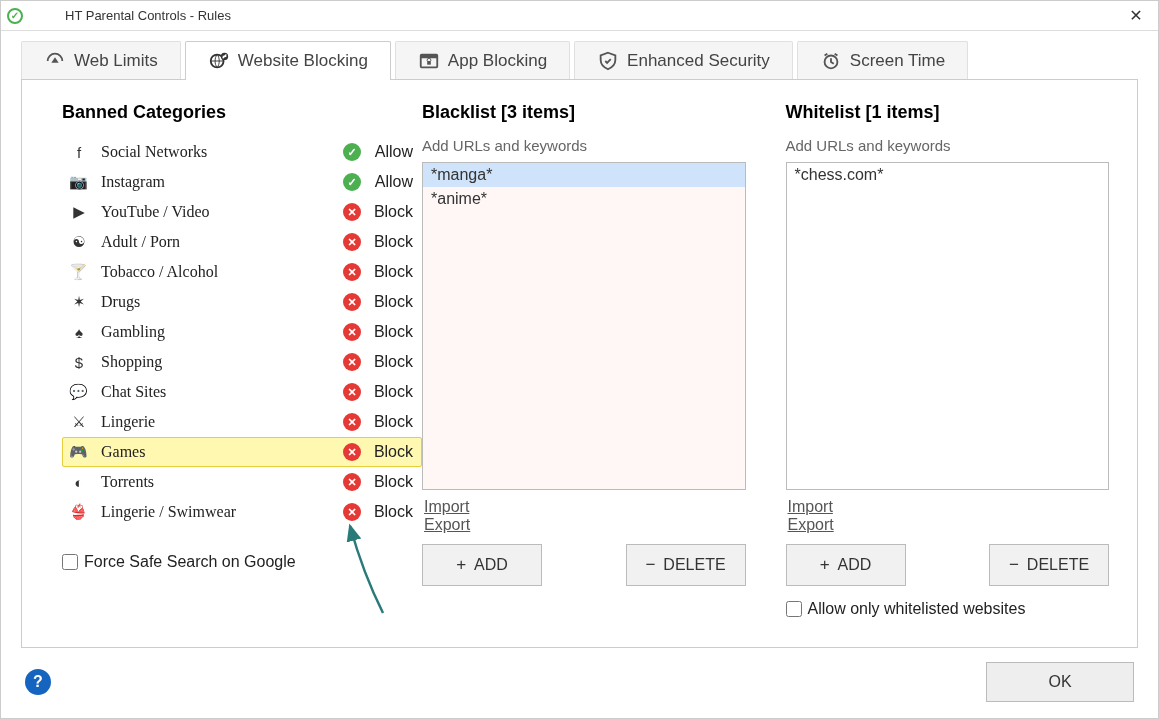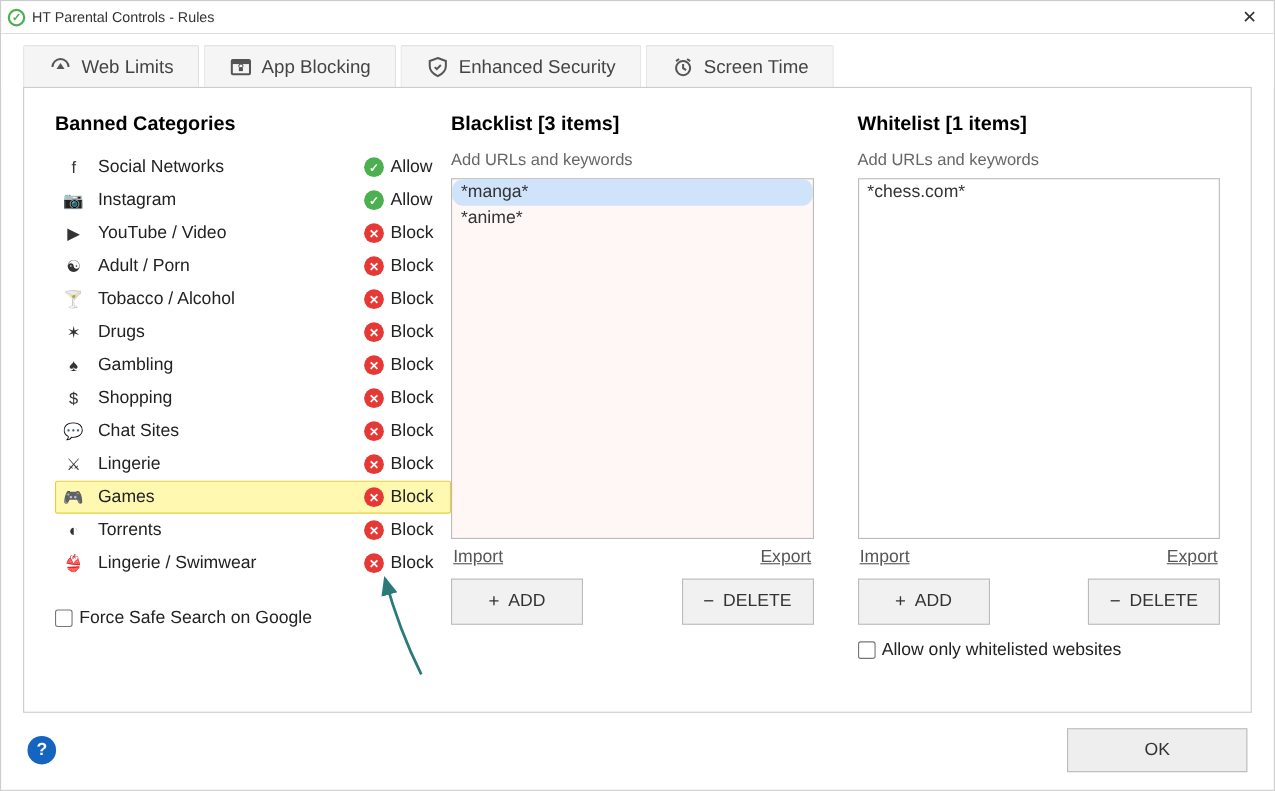--- a/index.html
+++ b/index.html
@@ -21,21 +21,21 @@
   align-items: center;
   border-bottom: 1px solid #ddd;
   padding: 0 2px 0 6px;
   font-size: 13px;
 }
 .title-bar .app-icon {
   width: 16px; height:16px; border:2px solid #4caf50;border-radius:50%;
   display:inline-flex;align-items:center;justify-content:center;margin-right:6px;
   font-size:10px;color:#4caf50;font-weight:bold;
 }
-.title-bar .title { flex:1; color:#333; }
+.title-bar .title { flex:1; color:#333;margin-left:36px; }
 .title-bar .close {
   width:40px;text-align:center;font-size:16px;cursor:pointer;
 }
 .tabs-row {
   display:flex; padding: 10px 20px 0 20px; background:#fff;
 }
 .tab {
   border:1px solid #ccc;
   border-bottom:none;
   padding: 8px 22px;
@@ -47,21 +47,21 @@
   border-radius: 2px 2px 0 0;
 }
 .tab .ticon { width:22px;height:22px;display:inline-flex;align-items:center;justify-content:center;}
 .tab.active { background:#fff; position:relative; z-index:2;}
 .tab.inactive {border-color:#e0e0e0;}
 .tab-body-border {
   flex:1;
   border:1px solid #ccc;
   margin: 0 20px 14px 20px;
   margin-top:-1px;
-  padding: 22px 28px 18px 28px;
+  padding: 22px 28px 18px 40px;
   display:flex;
   flex-direction:column;
 }
 .content-columns { flex:1; display:flex; gap: 0; }
 .col-categories { width: 360px; }
 .col-list { flex:1; padding-left:0; }
 .col-list + .col-list { margin-left: 40px; }
 h3.panel-title { font-size:18px;font-weight:bold;color:#000;margin-bottom:14px;}
 .sub-label { font-size:15px; color:#666; margin-bottom:8px;}
 .cat-list { }
@@ -71,40 +71,40 @@
   border:1px solid transparent;
   border-radius:2px;
   cursor:pointer;
   font-size:16px;
 }
 .cat-row.highlight {
   background:#fff8b0;
   border:1px solid #e6cf3a;
 }
 .cat-row .cicon { width:24px;text-align:center;color:#333;font-size:15px;}
-.cat-row .cname { flex:1; padding-left:10px; color:#222;}
+.cat-row .cname { flex:1; padding-left:10px; color:#222;font-family:Liberation Serif, serif;}
 .cat-row .status-icon {
   width:18px;height:18px;border-radius:50%;
   display:inline-flex;align-items:center;justify-content:center;
   color:#fff;font-size:11px;font-weight:bold;margin-right:6px;
 }
 .status-allow { background:#4caf50;}
 .status-block { background:#e53935;}
-.cat-row .status-text { font-size:16px;color:#222;min-width:46px;}
+.cat-row .status-text { font-size:16px;color:#222;min-width:46px;text-align:right;}
 .listbox {
   border:1px solid #bbb;
   height: 328px;
   overflow:auto;
   font-size:16px;
   background:#fff;
 }
 .listbox.pinkish { background:#fff6f6;}
-.listbox .item { padding:3px 8px; cursor:pointer;border-radius:10px;}
+.listbox .item { padding:3px 8px; cursor:pointer;}
 .listbox .item.selected { background:#cfe3fa;}
-.link-row { display:flex; justify-content:space-between; padding:8px 2px 10px;}
+.link-row { display:flex; justify-content:space-between; padding:8px 2px 10px;flex-direction:column;}
 .link-row a { color:#555; text-decoration:underline; cursor:pointer; font-size:16px;}
 .btn-row { display:flex; justify-content:space-between; gap:10px;}
 .btn {
   border:1px solid #bbb;
   background:#f1f1f1;
   padding: 10px 0;
   font-size:16px;
   cursor:pointer;
   display:flex;align-items:center;justify-content:center;gap:8px;
   width:120px;
@@ -118,21 +118,21 @@
   display:flex; align-items:center;
   padding: 0 24px 16px 24px;
 }
 .help-icon {
   width:26px;height:26px;border-radius:50%;background:#1565c0;color:#fff;
   display:flex;align-items:center;justify-content:center;font-weight:bold;font-size:16px;
   cursor:pointer;
 }
 .bottom-bar .spacer { flex:1;}
 .dlg-btn {
-  border:1px solid #bbb;background:#eee;padding:10px 0;width:164px;text-align:center;
+  border:1px solid #bbb;background:#eee;padding:10px 0;width:148px;text-align:center;
   font-size:16px;cursor:pointer;margin-left:20px;
 }
 
 .arrow {
   position:absolute;
   left:350px; top:510px;
   pointer-events:none;
 }
 svg.ticon-svg { width:22px; height:22px;}
 </style>
@@ -146,20 +146,33 @@
 </div>
 
 <div class="tabs-row">
   <div class="tab inactive">
     <span class="ticon">
       <svg class="ticon-svg" viewBox="0 0 24 24">
           <path fill="#555" d="M12 3a9 9 0 00-9 9h2a7 7 0 1114 0h2a9 9 0 00-9-9zm0 5l4 6h-8z"></path>
         </svg>
     </span>
     <span>Web Limits</span>
+  </div>
+  <div class="tab active">
+    <span class="ticon">
+      <svg class="ticon-svg" viewBox="0 0 24 24">
+          <circle cx="10" cy="12" r="7" fill="none" stroke="#333" stroke-width="2"></circle>
+          <path d="M3 12h14M10 5c3 3 3 11 0 14M10 5c-3 3-3 11 0 14" stroke="#333" fill="none"></path>
+          <circle cx="18" cy="7" r="4" fill="#333"></circle>
+          <path d="M16 7l4 0" stroke="#fff" stroke-width="1.5"></path>
+          <path d="M16.5 5l3 4" stroke="#fff" stroke-width="0"></path>
+          <path d="M16 9l4-4" stroke="#fff" stroke-width="1.5"></path>
+        </svg>
+    </span>
+    <span>Website Blocking</span>
   </div>
   <div class="tab inactive">
     <span class="ticon">
       <svg class="ticon-svg" viewBox="0 0 24 24">
           <rect x="3" y="5" width="18" height="14" rx="1" fill="none" stroke="#555" stroke-width="2"></rect>
           <rect x="3" y="5" width="18" height="4" fill="#555"></rect>
           <rect x="10" y="12" width="4" height="4" fill="#555"></rect>
           <path d="M10 12v-1a2 2 0 014 0v1" fill="none" stroke="#555"></path>
         </svg>
     </span>

